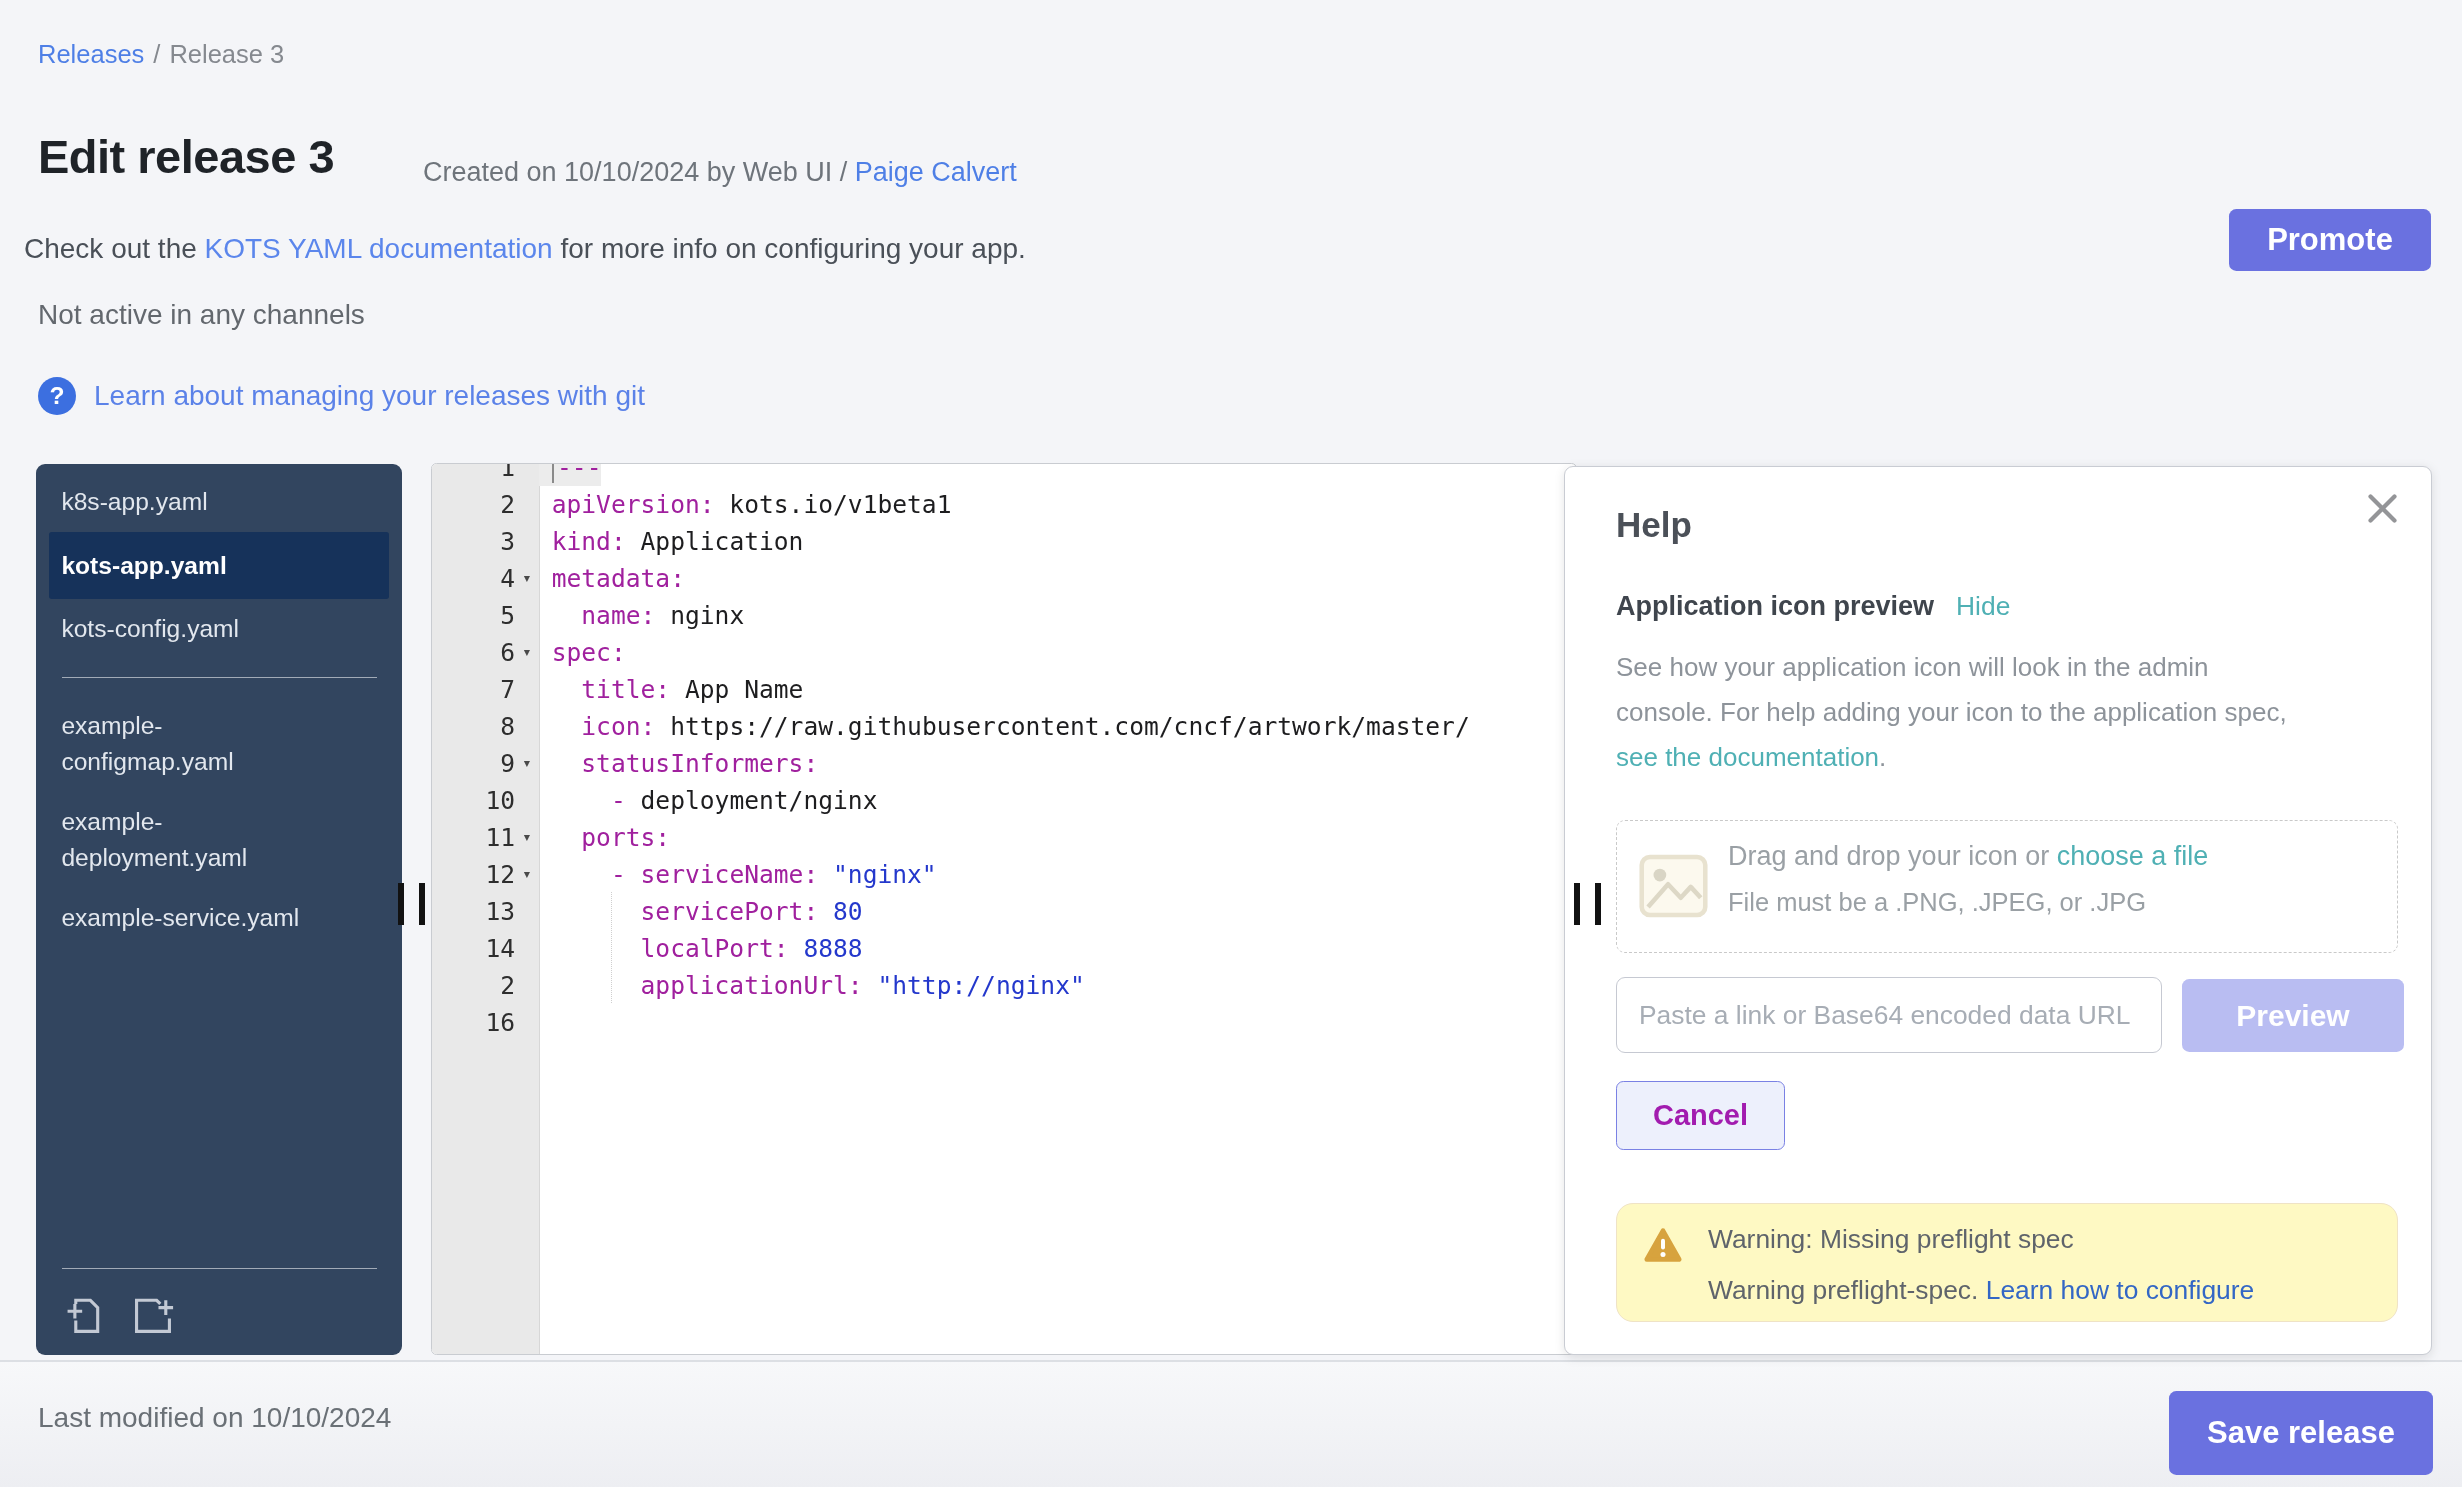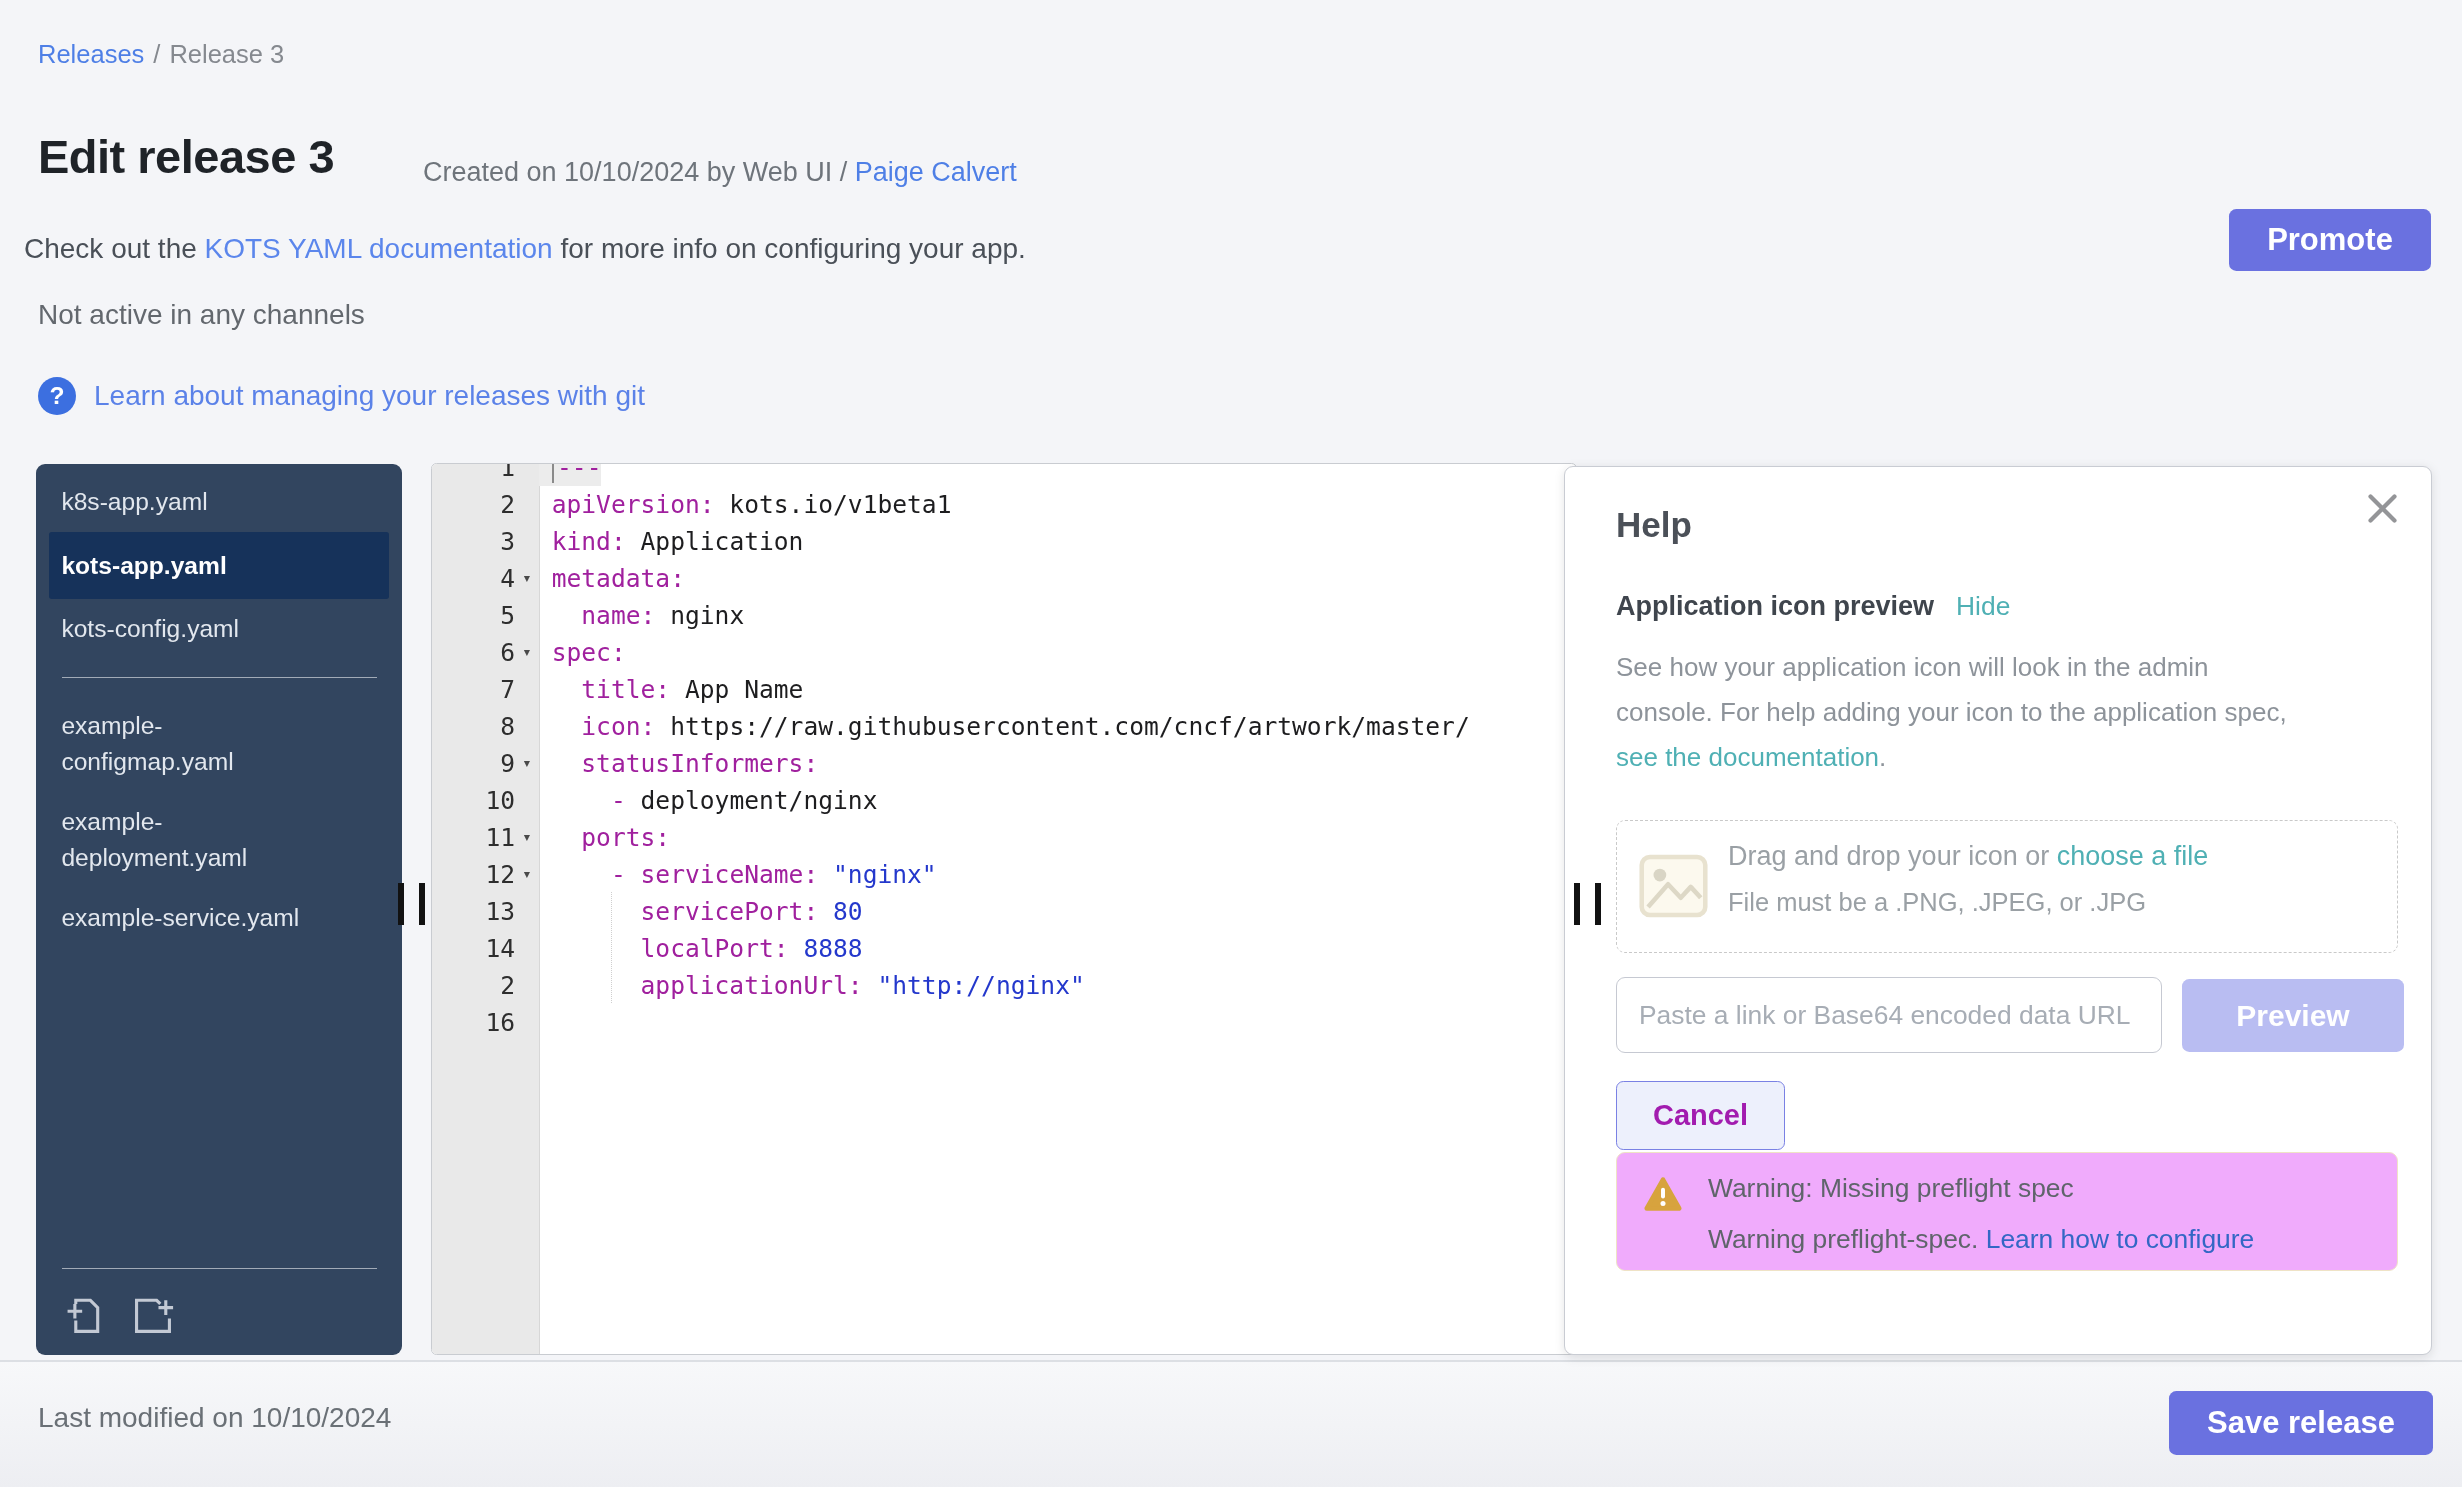--- a/index.html
+++ b/index.html
@@ -23,21 +23,21 @@
   .intro-line .doc-link{color:#5b86ec;cursor:pointer;}
   .status-line{left:38px;top:299px;font-size:28px;color:#63686e;}
   .git-row{left:38px;top:377px;display:flex;align-items:center;gap:18px;}
   .q-icon{width:38px;height:38px;border-radius:50%;background:#3c6fe0;color:#fff;
           font-size:24.6px;font-weight:700;display:flex;align-items:center;justify-content:center;}
   .git-link{font-size:28px;color:#5b82e8;cursor:pointer;}
 
   .btn{display:flex;align-items:center;justify-content:center;border-radius:7.3px;
        font-weight:700;color:#fff;cursor:pointer;}
   .promote-btn{left:2229px;top:209px;width:202px;height:62px;background:#6a71e0;font-size:31px;}
-  .save-btn{left:2169px;top:1391px;width:264px;height:64px;background:#6a71e0;font-size:31px;}
+  .save-btn{left:2169px;top:1391px;width:264px;height:84px;background:#6a71e0;font-size:31px;}
 
   
   .sidebar{left:36px;top:464px;width:366px;height:891px;background:#32455f;border-radius:9px;}
   .tree{padding-top:8px;}
   .tree-item{margin:0 12.7px;padding:12px 9px 12px 12.7px;font-size:24.6px;color:#e2e7ee;
              border-radius:2.7px;cursor:pointer;line-height:36px;}
   .tree-item span{display:block;width:266px;overflow-wrap:break-word;}
   .tree-item.selected{background:#16325a;color:#ffffff;font-weight:700;padding-top:15.5px;padding-bottom:15.5px;}
   .tree-divider{border-top:0.9px solid rgba(255,255,255,0.55);margin:18px 25.5px;}
   .actions-divider{position:absolute;bottom:86px;left:25.5px;right:25.5px;border-top:0.9px solid rgba(255,255,255,0.55);}
@@ -85,22 +85,22 @@
   .dz-text{position:absolute;left:111px;top:20px;font-size:27px;color:#9aa0a5;}
   .dz-hint{position:absolute;left:111px;top:67px;font-size:25.5px;color:#9aa0a5;}
   .url-input{left:51px;top:510px;width:546px;height:76px;box-sizing:border-box;border:1.8px solid #c6c9d2;
              border-radius:9px;font-size:26.4px;color:#4a5058;padding:0 22px;outline:none;
              font-family:"Liberation Sans",sans-serif;background:#fff;}
   .url-input::placeholder{color:#a7adb5;}
   .preview-btn{left:617px;top:512px;width:222px;height:73px;background:#b9bdf2;font-size:30px;}
   .cancel-btn{left:51px;top:614px;width:169px;height:69px;background:#edf0fc;border:1.8px solid #7a81e4;
               border-radius:7.3px;color:#a21caf;font-size:29px;font-weight:700;
               display:flex;align-items:center;justify-content:center;cursor:pointer;box-sizing:border-box;}
-  .warning-box{left:51px;top:685px;width:780px;height:117px;background:#f0abfc;border:0.9px solid #efe3c6;
-               border-radius:9px;overflow:hidden;}
+  .warning-box{left:51px;top:736px;width:780px;height:117px;background:#fef9c3;border:0.9px solid #efe3c6;
+               border-radius:17px;overflow:hidden;}
   .warn-icon{position:absolute;left:25.5px;top:22px;}
   .warn-t1{position:absolute;left:91px;top:20px;font-size:26.4px;color:#5f646b;}
   .warn-t2{position:absolute;left:91px;top:71px;font-size:26.4px;color:#5f646b;}
   .configure-link{color:#3367c5;cursor:pointer;}
 
   
   .footer-area{left:0;top:1362px;width:2462px;height:126px;background:linear-gradient(180deg,#f7f8fa,#edeef2);}
   .footer-sep{left:0;top:1360px;width:2462px;height:1.8px;background:#dcdfe4;}
   .last-modified{left:38px;top:1402px;font-size:28px;color:#6a7076;}
 </style>

